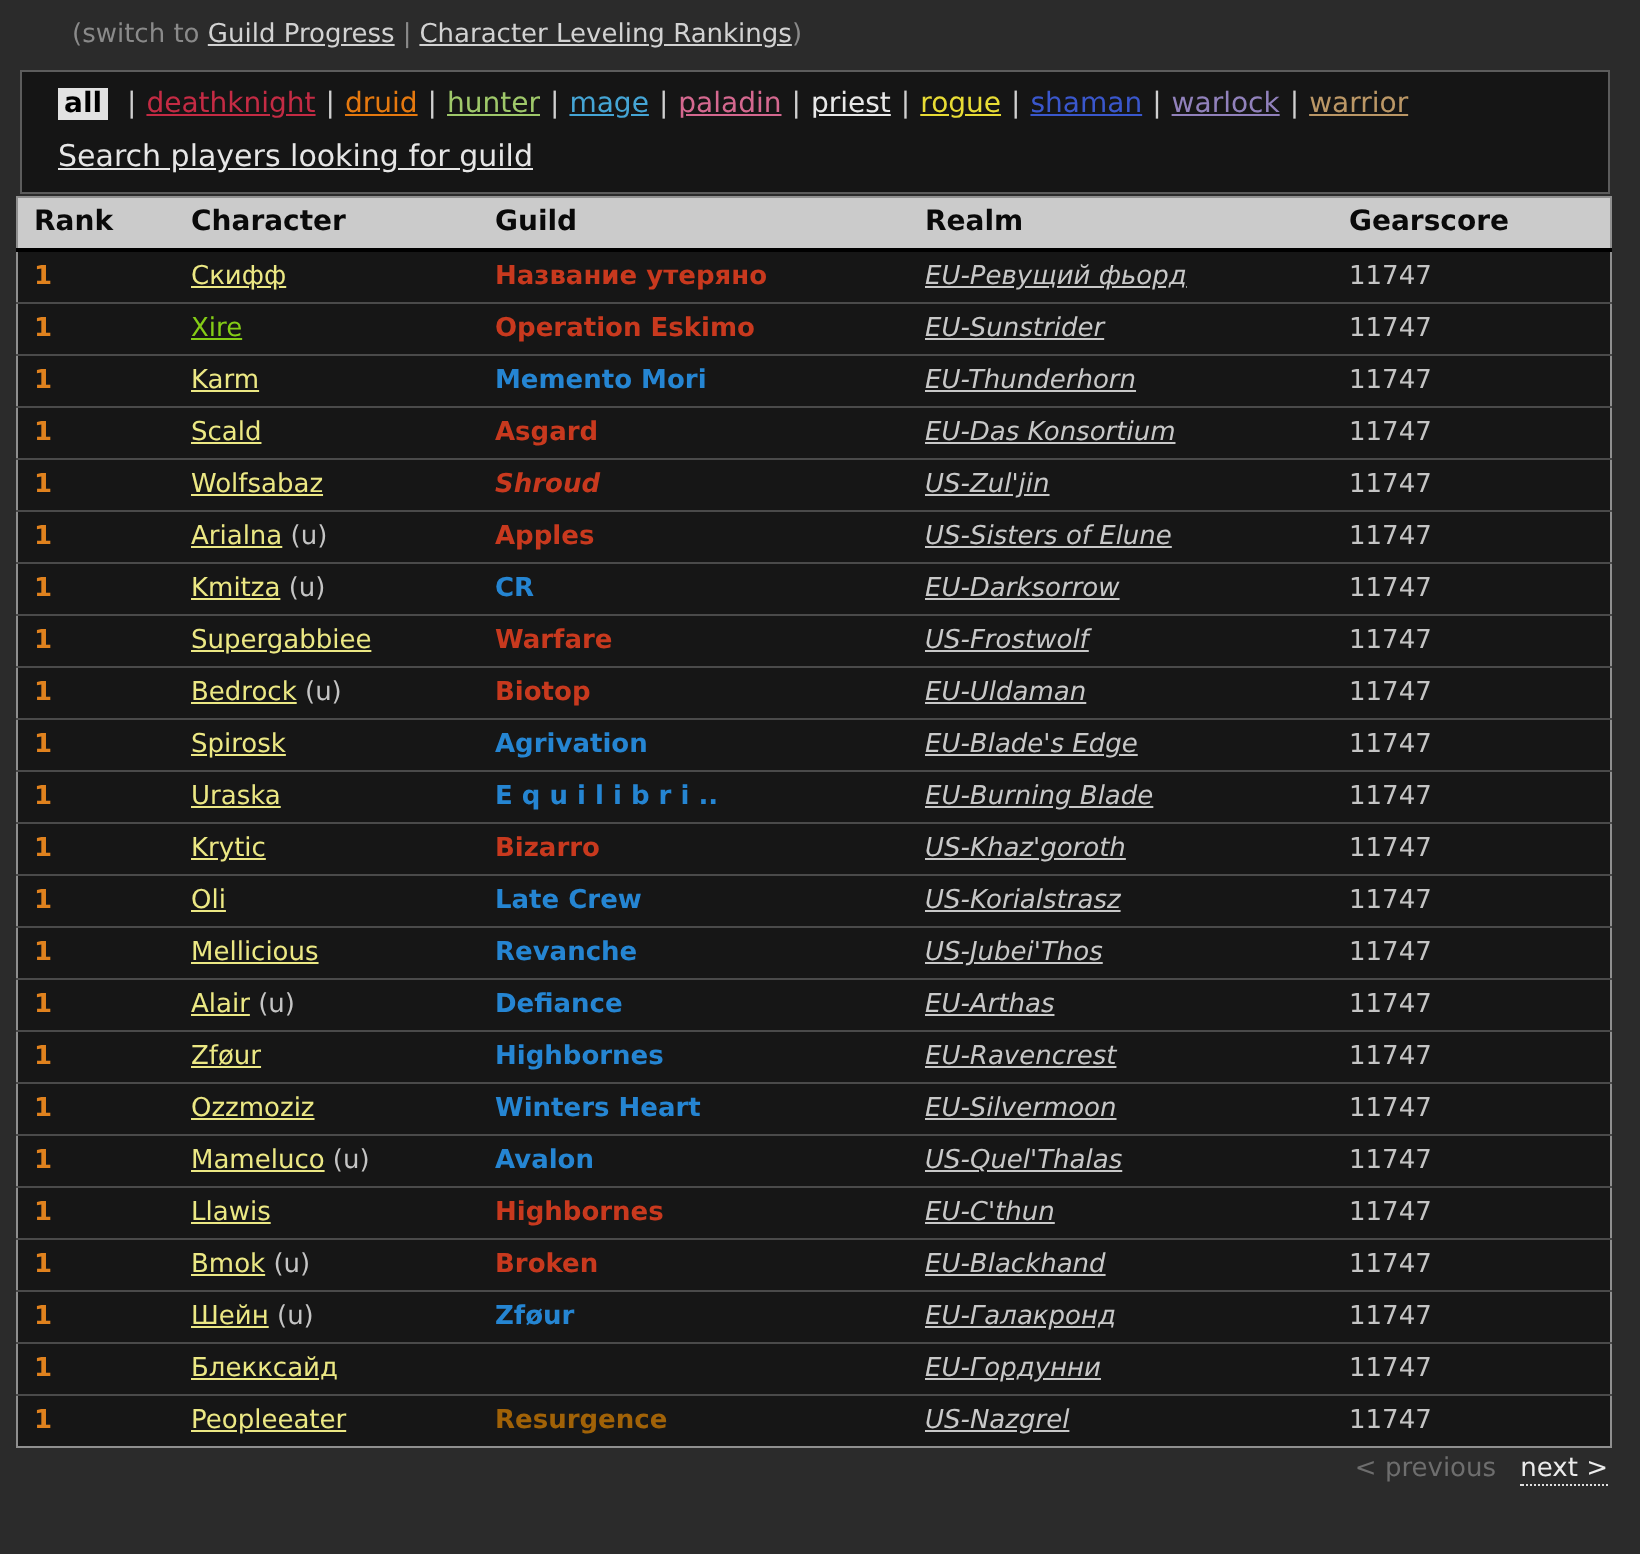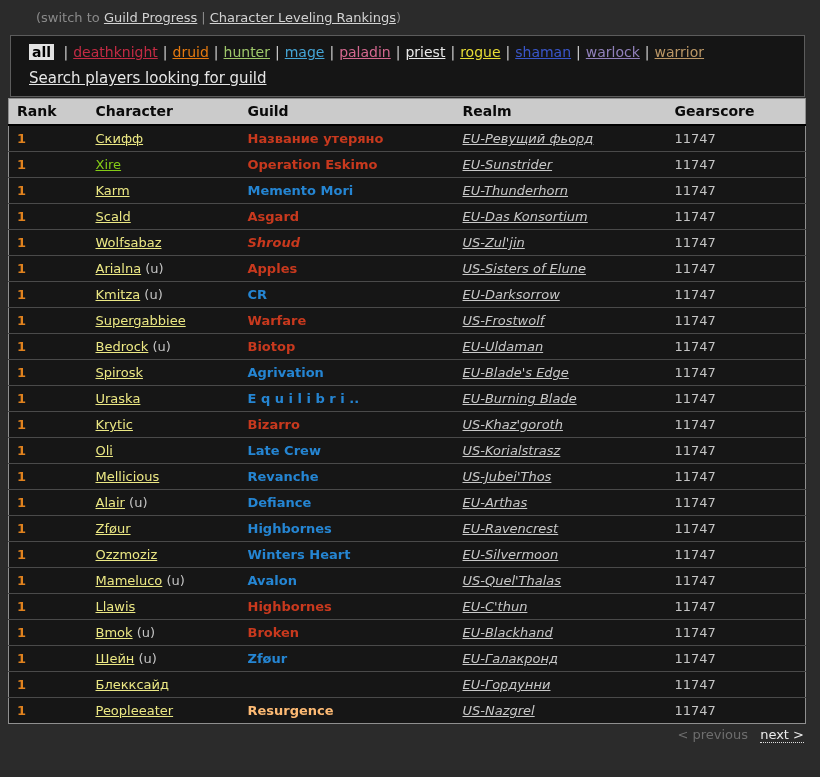--- a/index.html
+++ b/index.html
@@ -248,21 +248,21 @@
         <tr>
           <td class="col-rank" style="color: rgb(224, 130, 30);">1</td>
           <td class="col-char"><a class="char-link" style="color: rgb(236, 232, 132);">Блекксайд</a></td>
           <td class="col-guild"></td>
           <td class="col-realm"><a class="realm-link">EU-Гордунни</a></td>
           <td class="col-gs">11747</td>
         </tr>
         <tr>
           <td class="col-rank" style="color: rgb(224, 130, 30);">1</td>
           <td class="col-char"><a class="char-link" style="color: rgb(236, 232, 132);">Peopleeater</a></td>
-          <td class="col-guild" style="color: #fdba74; margin-top: 24px;">Resurgence</td>
+          <td class="col-guild" style="color: #a16207; margin-top: 24px;">Resurgence</td>
           <td class="col-realm"><a class="realm-link">US-Nazgrel</a></td>
           <td class="col-gs">11747</td>
         </tr>
       </tbody>
   </table>
 
   <div class="pagination">
     <span class="prev">&lt; previous</span>
     <a class="next">next &gt;</a>
   </div>

